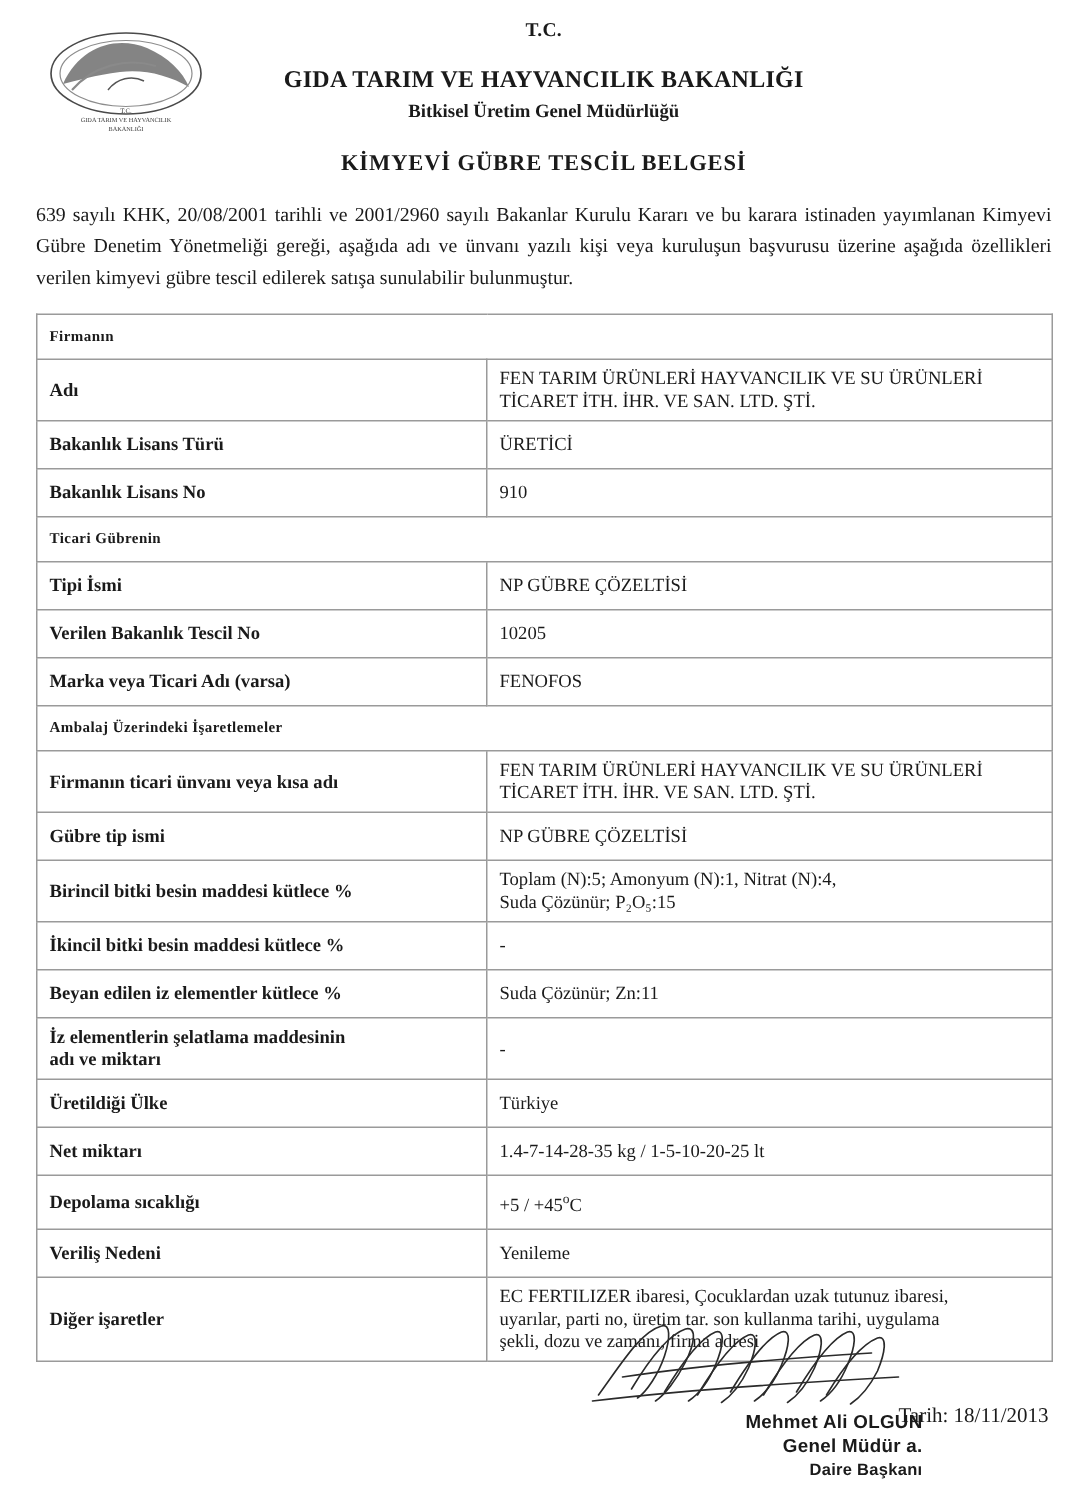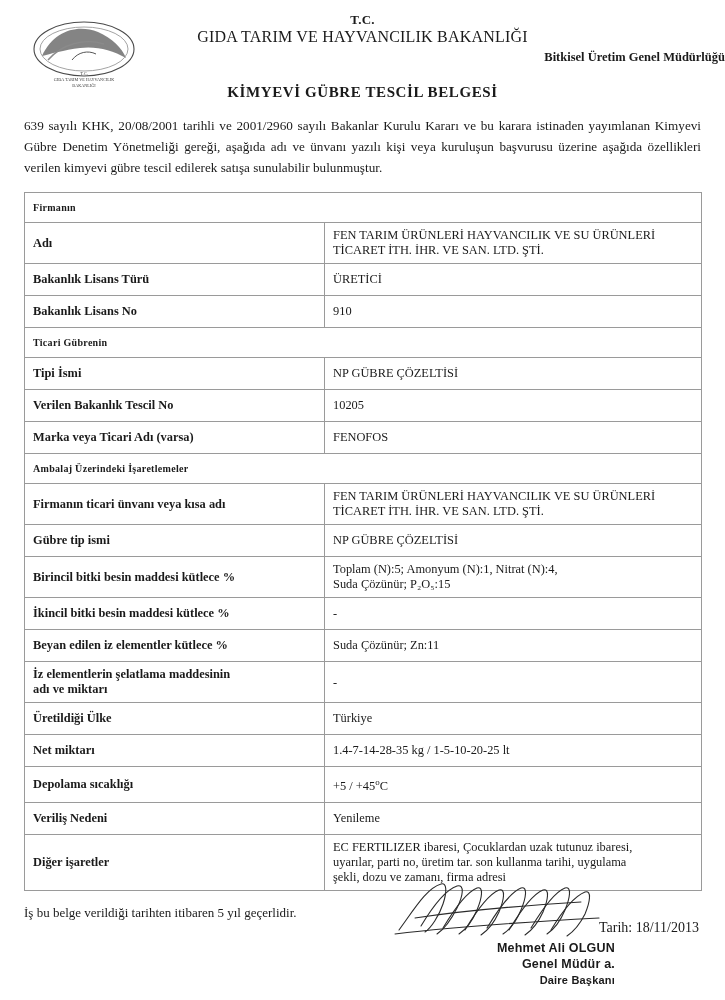--- a/index.html
+++ b/index.html
@@ -40,31 +40,30 @@
   .logo svg { display: block; }
 
   .hdr-tc {
     font-size: 13px;
     font-weight: bold;
     letter-spacing: 0.2px;
     line-height: 15px;
   }
   .hdr-ministry {
     font-size: 16px;
-    font-weight: normal;
+    font-weight: bold;
     letter-spacing: 0.2px;
     line-height: 20px;
-    margin-top: 0;
+    margin-top: 17px;
   }
   .hdr-dept {
     font-size: 12.5px;
     font-weight: bold;
     line-height: 16px;
     margin-top: 2px;
-    text-align: right;
   }
   .hdr-title {
     font-size: 15px;
     font-weight: bold;
     letter-spacing: 0.6px;
     margin-top: 18px;
     line-height: 18px;
   }
 
   
@@ -306,21 +305,20 @@
           <div>EC FERTILIZER ibaresi, Çocuklardan uzak tutunuz ibaresi,</div>
           <div>uyarılar, parti no, üretim tar. son kullanma tarihi, uygulama</div>
           <div>şekli, dozu ve zamanı, firma adresi</div>
         </td>
       </tr>
 
     </tbody>
   </table>
 
   <div class="footer">
-    <span class="validity">İş bu belge verildiği tarihten itibaren 5 yıl geçerlidir.</span>
     <span class="date"><span>Tarih:</span> <span>18/11/2013</span></span>
   </div>
 
   <div class="signature-block">
     <div class="sig-scribble">
       <svg width="230" height="60" viewBox="0 0 230 60">
         <g fill="none" stroke="#2b2b2b" stroke-width="1.1" stroke-linecap="round">
           <path d="M14 52 C30 30, 42 10, 56 6 C62 4, 62 14, 58 26 C54 38, 46 50, 40 54"></path>
           <path d="M36 48 C48 28, 60 12, 72 8 C80 6, 78 18, 72 30 C66 42, 58 52, 52 56"></path>
           <path d="M58 50 C70 30, 82 14, 92 10 C99 8, 97 20, 92 32 C87 44, 80 52, 74 56"></path>

